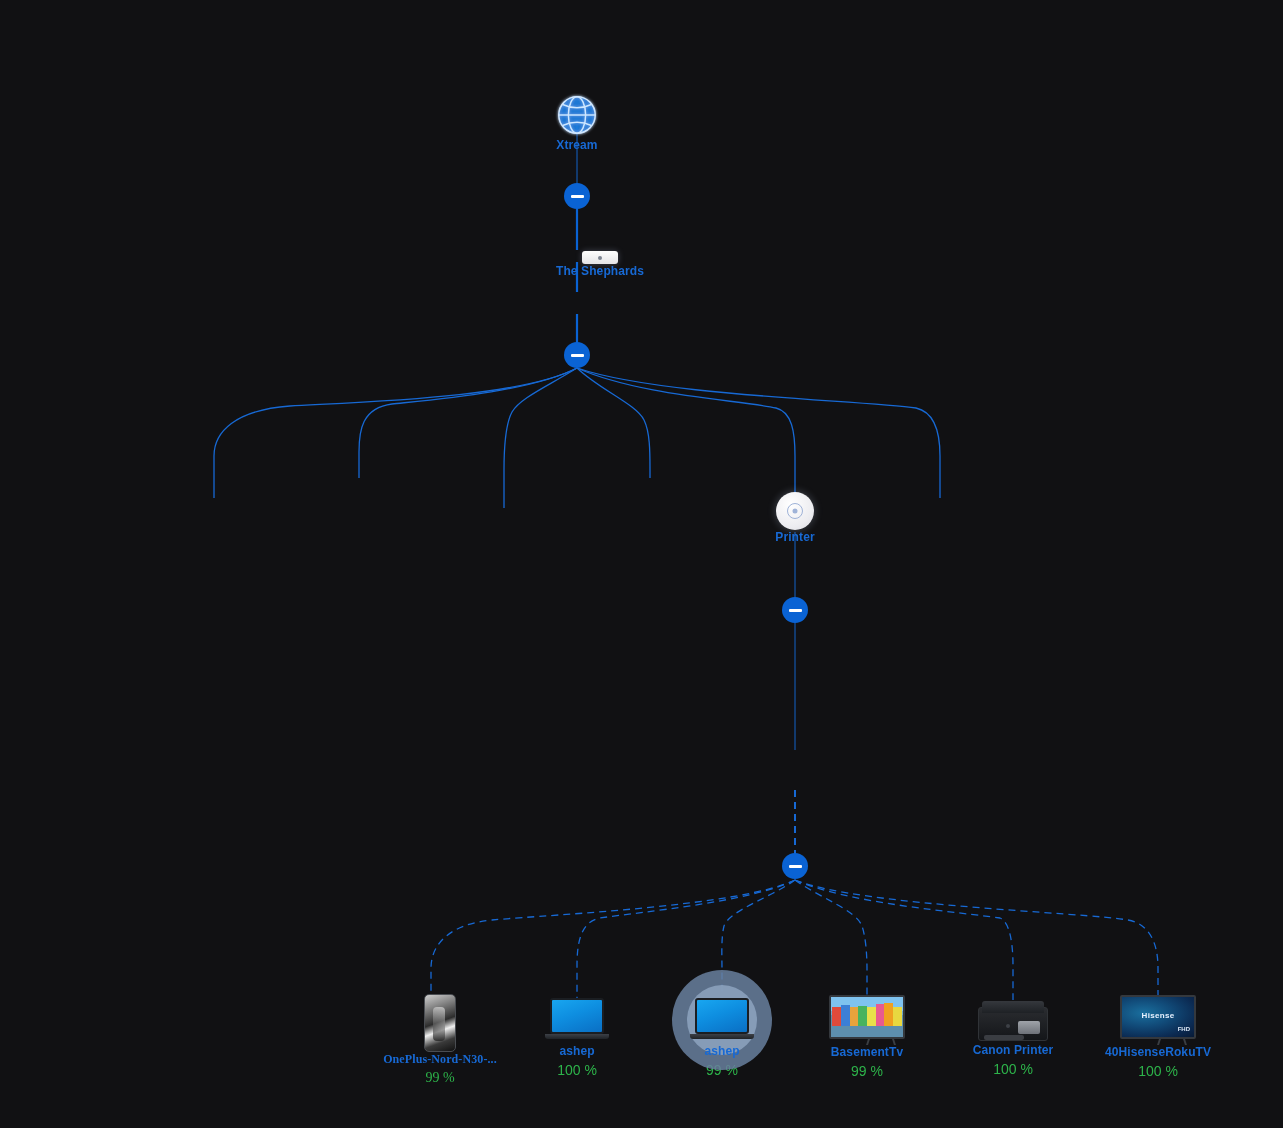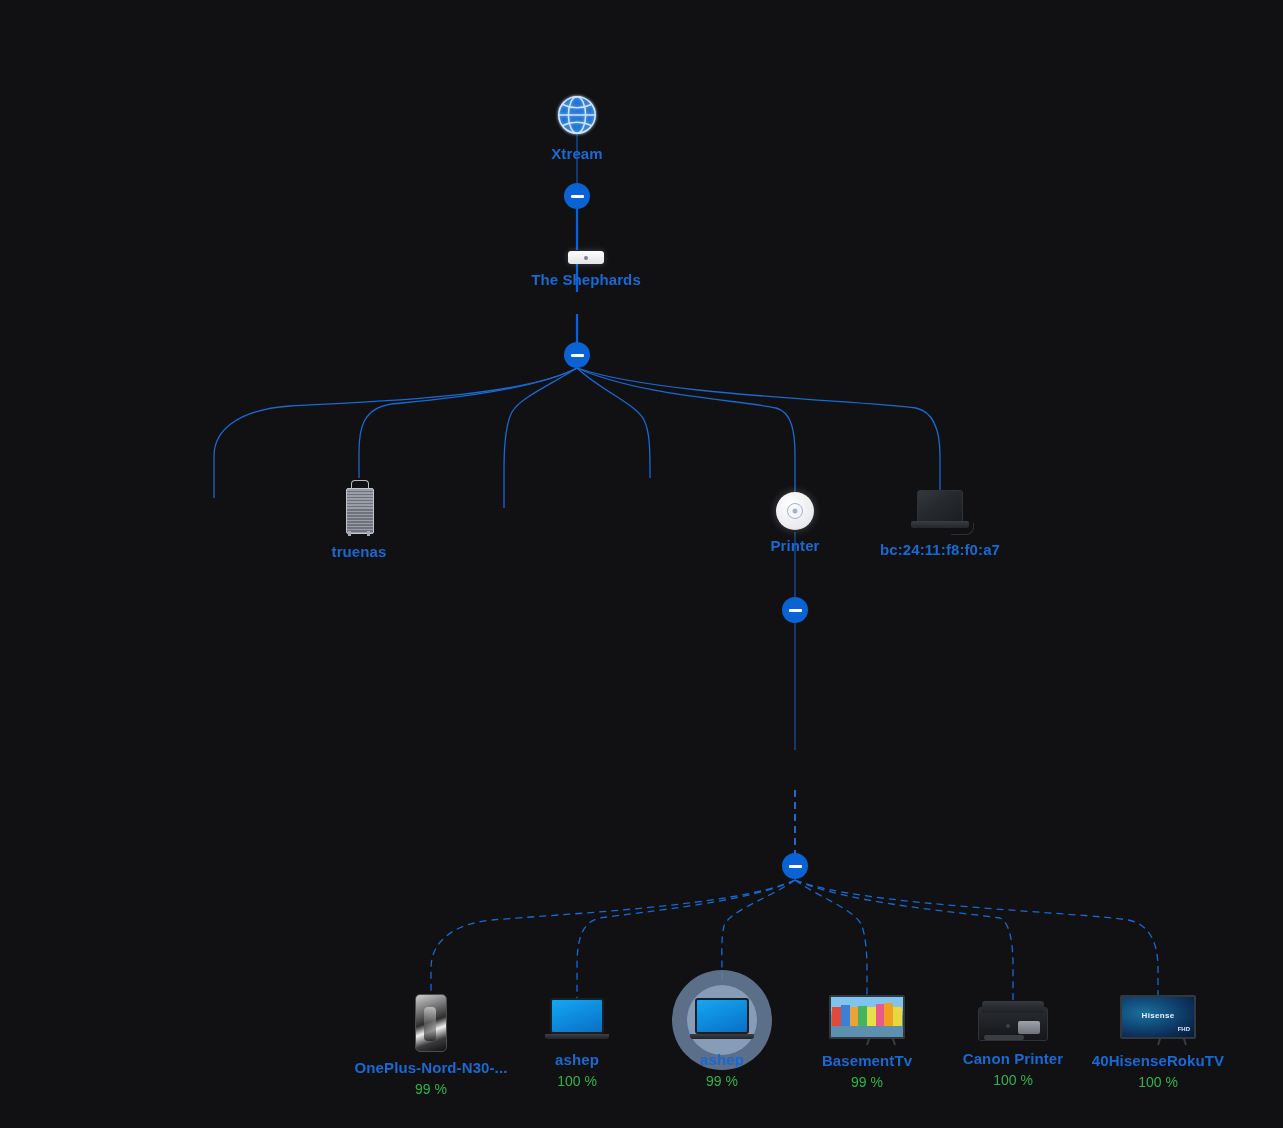--- a/index.html
+++ b/index.html
@@ -6,21 +6,21 @@
   body{
     width:1283px;height:1128px;position:relative;overflow:hidden;
     font-family:"Liberation Sans","DejaVu Sans",sans-serif;
     background:#111113;
   }
   #topology{position:absolute;inset:0;}
   svg.links{position:absolute;left:0;top:0;width:1283px;height:1128px;pointer-events:none;}
 
   .node{position:absolute;transform:translate(-50%,0);text-align:center;width:220px;}
   .node .icon-wrap{height:70px;display:flex;align-items:flex-end;justify-content:center;position:relative;}
-  .label{font-size:15px;color:#1769d4;font-weight:600;letter-spacing:.1px;margin-top:7px;line-height:1.25;white-space:nowrap;}
+  .label{font-size:12px;color:#1769d4;font-weight:600;letter-spacing:.1px;line-height:1.25;white-space:nowrap;}
   .signal{font-size:14px;color:#2db34a;margin-top:3px;line-height:1.2;}
 
   
   .toggle{position:absolute;width:26px;height:26px;border-radius:50%;
     background:#0a63d4;transform:translate(-50%,-50%);
     display:flex;align-items:center;justify-content:center;cursor:pointer;}
   .toggle .bar{width:13px;height:3px;background:#fff;border-radius:1px;}
 
   
   .globe{width:46px;height:46px;}
@@ -155,74 +155,53 @@
         </g>
       </svg>
     </div>
     <div class="label">Xtream</div>
   </div>
 
   <div class="toggle" style="left:577px;top:196px;">
     <div class="bar"></div>
   </div>
 
-  <div class="node" style="left:586px;top:240px;">
+  <div class="node" style="left:600px;top:240px;">
     <div class="icon-wrap" style="height:24px;">
       <div class="gateway"></div>
     </div>
     <div class="label">The Shephards</div>
   </div>
 
   <div class="toggle" style="left:577px;top:355px;">
     <div class="bar"></div>
   </div>
 
 
-  <div class="node" style="left:359px;top:478px;">
-    <div class="icon-wrap" style="height:58px;">
-      <div class="tower">
-        <div class="handle"></div>
-          <div class="body"></div>
-        <div class="leg" style="left:4px;"></div>
-          <div class="leg" style="left:23px;"></div>
-      </div>
-    </div>
-    <div class="label">truenas</div>
-  </div>
 
 
 
   <div class="node" style="left:795px;top:486px;">
     <div class="icon-wrap" style="height:44px;">
       <div class="ap"></div>
     </div>
     <div class="label">Printer</div>
   </div>
 
-  <div class="node" style="left:940px;top:486px;">
-    <div class="icon-wrap" style="height:48px;">
-      <div class="laptop-dark">
-        <div class="lid"></div>
-          <div class="base"></div>
-          <div class="cord"></div>
-      </div>
-    </div>
-    <div class="label">bc:24:11:f8:f0:a7</div>
-  </div>
 
   <div class="toggle" style="left:795px;top:610px;">
     <div class="bar"></div>
   </div>
 
 
   <div class="toggle" style="left:795px;top:866px;">
     <div class="bar"></div>
   </div>
 
-  <div class="node" style="left:431px;top:992px;">
+  <div class="node" style="left:440px;top:992px;font-family:Liberation Serif, serif;">
     <div class="icon-wrap" style="height:60px;">
       <div class="phone"></div>
     </div>
     <div class="label">OnePlus-Nord-N30-...</div>
     <div class="signal">99 %</div>
   </div>
 
   <div class="node" style="left:577px;top:996px;">
     <div class="icon-wrap" style="height:48px;">
       <div class="laptop-blue">

